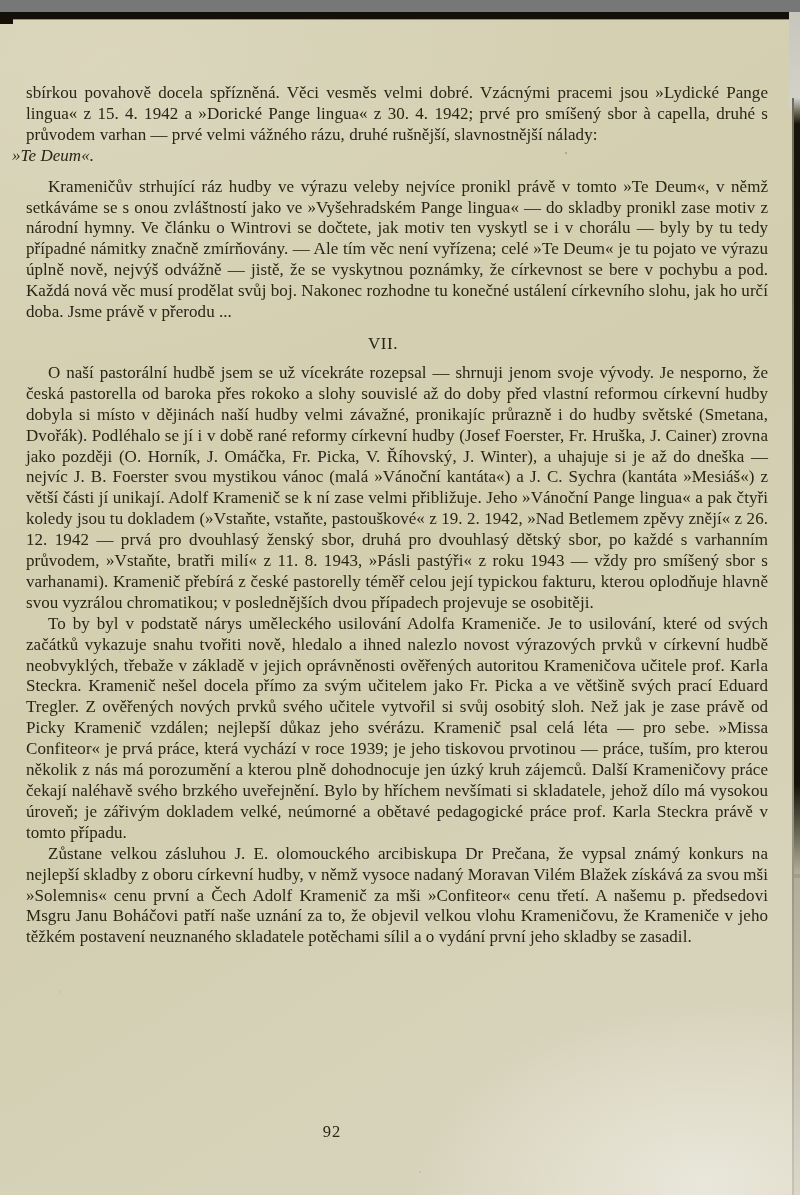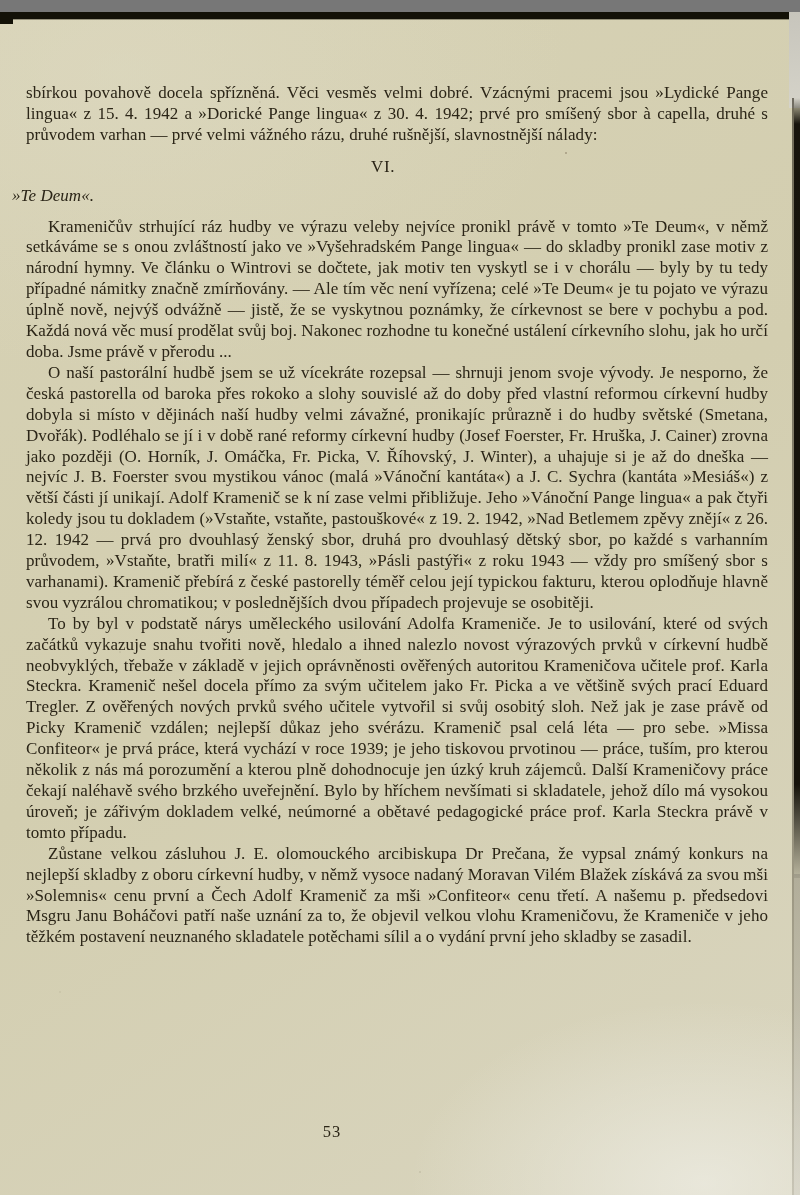--- a/index.html
+++ b/index.html
@@ -113,31 +113,31 @@
   <div class="scan-corner-top-right"></div>
   <div class="scan-edge-right-strip"></div>
   <div class="scan-edge-right-line"></div>
   <div class="scan-edge-right-pale"></div>
 
   <div class="text-block">
 
     <p class="para no-indent"><span>sbírkou povahově docela spřízněná. Věci vesměs velmi dobré. Vzácnými pracemi jsou »Lydické Pange lingua« z 15. 4. 1942 a »Dorické Pange lingua« z 30. 4. 1942; prvé pro smíšený sbor à capella, druhé s průvodem varhan — prvé velmi vážného rázu, druhé rušnější, slavnostnější nálady:</span></p>
 
     <div>
-      <p class="sec-num">VI.</p>
       <p class="sec-sub">»Te Deum«.</p>
       <p class="para"><span>Krameničův strhující ráz hudby ve výrazu veleby nejvíce pronikl právě v tomto »Te Deum«, v němž setkáváme se s onou zvláštností jako ve »Vyšehradském Pange lingua« — do skladby pronikl zase motiv z národní hymny. Ve článku o Wintrovi se dočtete, jak motiv ten vyskytl se i v chorálu — byly by tu tedy případné námitky značně zmírňovány. — Ale tím věc není vyřízena; celé »Te Deum« je tu pojato ve výrazu úplně nově, nejvýš odvážně — jistě, že se vyskytnou poznámky, že církevnost se bere v pochybu a pod. Každá nová věc musí prodělat svůj boj. Nakonec rozhodne tu konečné ustálení církevního slohu, jak ho určí doba. Jsme právě v přerodu ...</span></p>
     </div>
 
     <div>
+      <p class="sec-num">VII.</p>
       <p class="para"><span>O naší pastorální hudbě jsem se už vícekráte rozepsal — shrnuji jenom svoje vývody. Je nesporno, že česká pastorella od baroka přes rokoko a slohy souvislé až do doby před vlastní reformou církevní hudby dobyla si místo v dějinách naší hudby velmi závažné, pronikajíc průrazně i do hudby světské (Smetana, Dvořák). Podléhalo se jí i v době rané reformy církevní hudby (Josef Foerster, Fr. Hruška, J. Cainer) zrovna jako později (O. Horník, J. Omáčka, Fr. Picka, V. Říhovský, J. Winter), a uhajuje si je až do dneška — nejvíc J. B. Foerster svou mystikou vánoc (malá »Vánoční kantáta«) a J. C. Sychra (kantáta »Mesiáš«) z větší části jí unikají. Adolf Kramenič se k ní zase velmi přibližuje. Jeho </span><span class="italic">»Vánoční Pange lingua«</span><span> a pak čtyři koledy jsou tu dokladem </span><span class="italic">(»Vstaňte, vstaňte, pastouškové«</span><span> z 19. 2. 1942, </span><span class="italic">»Nad Betlemem zpěvy znějí«</span><span> z 26. 12. 1942 — prvá pro dvouhlasý ženský sbor, druhá pro dvouhlasý dětský sbor, po každé s varhanním průvodem, </span><span class="italic">»Vstaňte, bratři milí«</span><span> z 11. 8. 1943, </span><span class="italic">»Pásli pastýři«</span><span> z roku 1943 — vždy pro smíšený sbor s varhanami). Kramenič přebírá z české pastorelly téměř celou její typickou fakturu, kterou oplodňuje hlavně svou vyzrálou chromatikou; v poslednějších dvou případech projevuje se osobitěji.</span></p>
     </div>
 
     <div>
       <p class="para"><span>To by byl v podstatě nárys uměleckého usilování Adolfa Krameniče. Je to usilování, které od svých začátků vykazuje snahu tvořiti nově, hledalo a ihned nalezlo novost výrazových prvků v církevní hudbě neobvyklých, třebaže v základě v jejich oprávněnosti ověřených autoritou Krameničova učitele prof. Karla Steckra. Kramenič nešel docela přímo za svým učitelem jako Fr. Picka a ve většině svých prací Eduard Tregler. Z ověřených nových prvků svého učitele vytvořil si svůj osobitý sloh. Než jak je zase právě od Picky Kramenič vzdálen; nejlepší důkaz jeho svérázu. Kramenič psal celá léta — pro sebe. »Missa Confiteor« je prvá práce, která vychází v roce 1939; je jeho tiskovou prvotinou — práce, tuším, pro kterou několik z nás má porozumění a kterou plně dohodnocuje jen úzký kruh zájemců. Další Krameničovy práce čekají naléhavě svého brzkého uveřejnění. Bylo by hříchem nevšímati si skladatele, jehož dílo má vysokou úroveň; je zářivým dokladem velké, neúmorné a obětavé pedagogické práce prof. Karla Steckra právě v tomto případu.</span></p>
       <p class="para"><span>Zůstane velkou zásluhou J. E. olomouckého arcibiskupa Dr Prečana, že vypsal známý konkurs na nejlepší skladby z oboru církevní hudby, v němž vysoce nadaný Moravan Vilém Blažek získává za svou mši »Solemnis« cenu první a Čech Adolf Kramenič za mši »Confiteor« cenu třetí. A našemu p. předsedovi Msgru Janu Boháčovi patří naše uznání za to, že objevil velkou vlohu Krameničovu, že Krameniče v jeho těžkém postavení neuznaného skladatele potěchami sílil a o vydání první jeho skladby se zasadil.</span></p>
     </div>
 
   </div>
 
-  <div class="page-number">53</div>
+  <div class="page-number">92</div>
 
 </div>
 
 </body></html>

